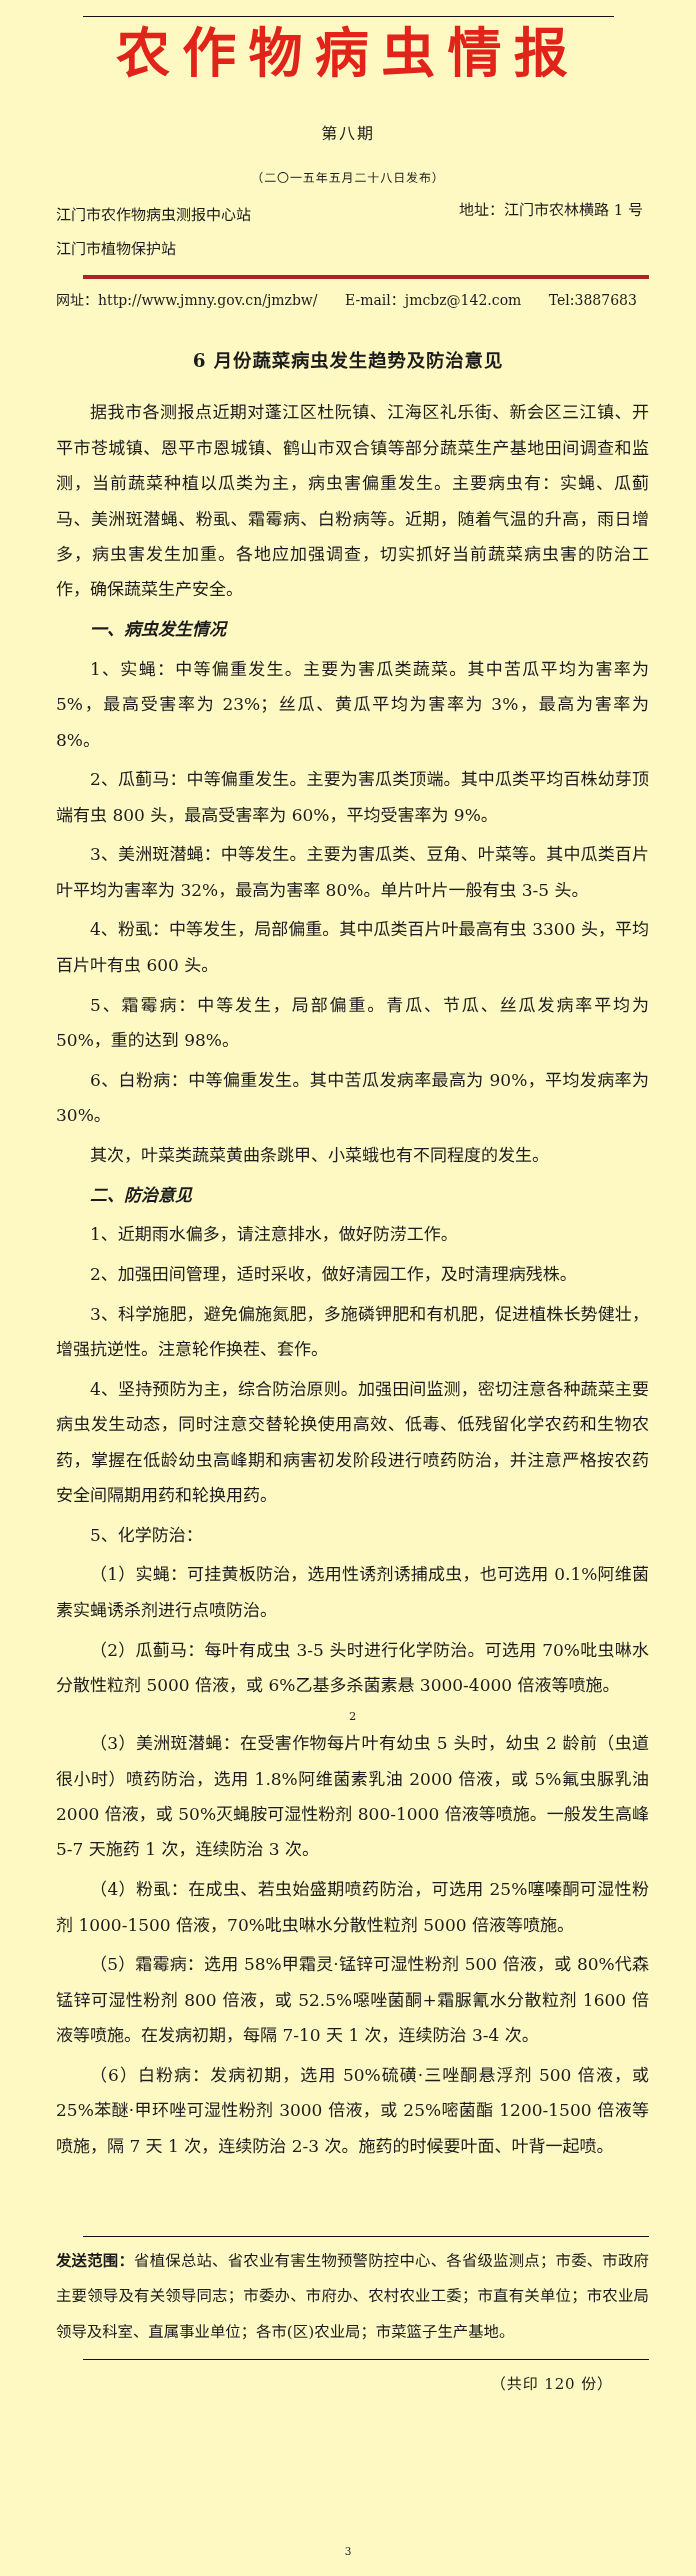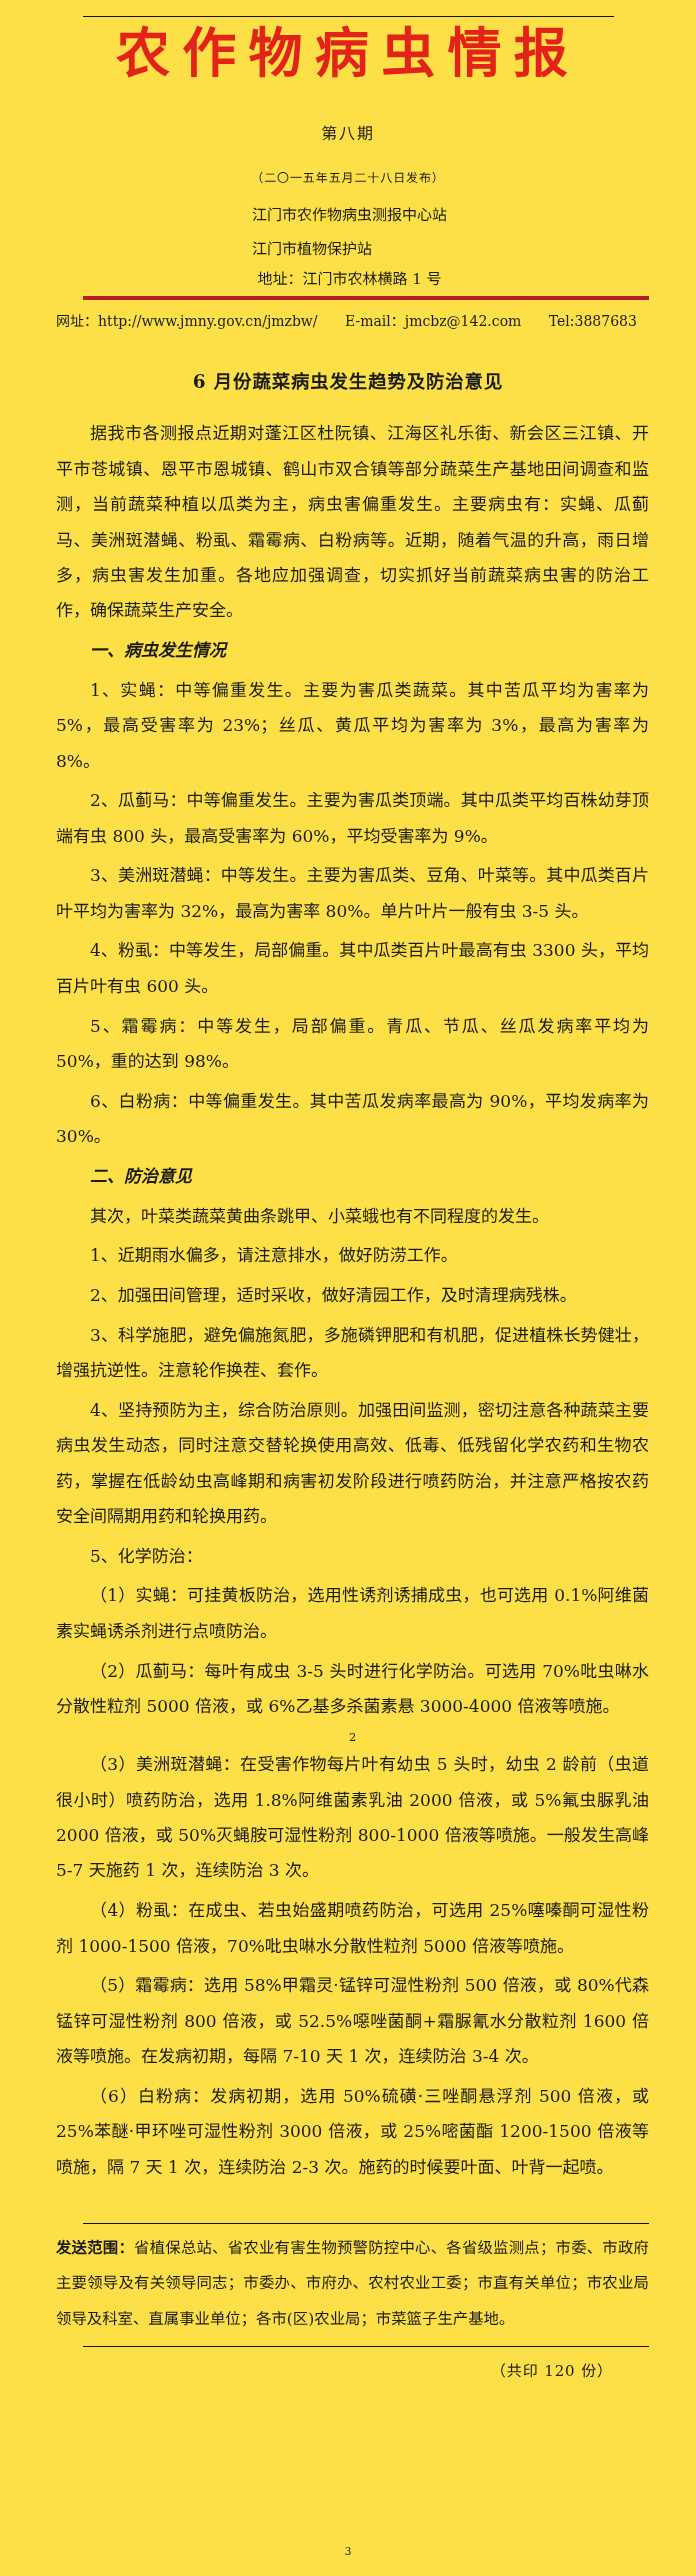--- a/index.html
+++ b/index.html
@@ -1,33 +1,33 @@
 <!DOCTYPE html>
 <html lang="zh-CN" style="font-size:14px"><head>
 <meta charset="utf-8">
 <title>农作物病虫情报</title>
 <style>
   html,body{margin:0;padding:0;background:#ffffff;}
   .page{
-    width:696px;height:2576px;margin:0 auto;background:#fde047;
+    width:696px;height:2576px;margin:0 auto;background:#fef9c3;
     font-family:"DejaVu Serif","Liberation Serif",serif;
     color:#1c1c1c;position:relative;overflow:hidden;box-sizing:border-box;
   }
   
   .top-rule{width:531px;margin:16px auto 0;border-top:1.8px solid #111;}
   .doc-title{
     text-align:center;margin-top:5.3px;
     font-size:54px;font-weight:bold;letter-spacing:12.3px;
     line-height:1.15;white-space:nowrap;
   }
   .issue-line{text-align:center;font-size:16px;margin-top:36px;letter-spacing:1.8px;}
   .date-line{text-align:center;font-size:12px;margin-top:24px;letter-spacing:0.9px;}
   .org-row{
-    display:flex;justify-content:space-between;align-items:center;
-    padding:12.3px 53px 0 56px;font-size:15px;flex-direction:column;
+    display:flex;justify-content:space-between;align-items:flex-start;
+    padding:12.3px 53px 0 56px;font-size:15px;
   }
   .org-left div{line-height:2.3;}
   .org-right{font-size:15px;}
   .red-rule{height:3.5px;margin:8.8px 47px 0 83px;}
   .contact-line{
     padding:10.5px 35px 0 56px;font-size:14px;white-space:nowrap;
   }
   .contact-line .seg{margin-right:23px;}
   
   .article-heading{
@@ -38,21 +38,21 @@
   .para{
     font-size:17px;line-height:2.08;text-indent:2em;
     text-align:justify;margin:0 0 4.4px 0;
   }
   .para.bold{font-weight:bold;font-style:italic;}
   .pagenum{
     text-align:center;font-size:11.4px;margin:5.3px 0 1.8px 0;
     text-indent:0;line-height:1.4;
   }
   
-  .footer-box{margin-top:38px;}
+  .footer-box{margin-top:72px;}
   .footer-rule{border-top:1.8px solid #111;margin:0 47px 0 83px;}
   .footer-text{
     padding:7px 47px 8.8px 56px;font-size:15.4px;line-height:2.3;
     text-align:justify;
   }
   .footer-text .label{font-weight:bold;}
   .print-count{
     text-align:right;padding-right:83px;font-size:15px;margin-top:12.3px;
     letter-spacing:0.9px;
   }
@@ -93,22 +93,22 @@
 
   <div class="article-body">
       <p class="para">据我市各测报点近期对蓬江区杜阮镇、江海区礼乐街、新会区三江镇、开平市苍城镇、恩平市恩城镇、鹤山市双合镇等部分蔬菜生产基地田间调查和监测，当前蔬菜种植以瓜类为主，病虫害偏重发生。主要病虫有：实蝇、瓜蓟马、美洲斑潜蝇、粉虱、霜霉病、白粉病等。近期，随着气温的升高，雨日增多，病虫害发生加重。各地应加强调查，切实抓好当前蔬菜病虫害的防治工作，确保蔬菜生产安全。</p>
       <p class="para bold">一、病虫发生情况</p>
       <p class="para">1、实蝇：中等偏重发生。主要为害瓜类蔬菜。其中苦瓜平均为害率为 5%，最高受害率为 23%；丝瓜、黄瓜平均为害率为 3%，最高为害率为 8%。</p>
       <p class="para">2、瓜蓟马：中等偏重发生。主要为害瓜类顶端。其中瓜类平均百株幼芽顶端有虫 800 头，最高受害率为 60%，平均受害率为 9%。</p>
       <p class="para">3、美洲斑潜蝇：中等发生。主要为害瓜类、豆角、叶菜等。其中瓜类百片叶平均为害率为 32%，最高为害率 80%。单片叶片一般有虫 3-5 头。</p>
       <p class="para">4、粉虱：中等发生，局部偏重。其中瓜类百片叶最高有虫 3300 头，平均百片叶有虫 600 头。</p>
       <p class="para">5、霜霉病：中等发生，局部偏重。青瓜、节瓜、丝瓜发病率平均为 50%，重的达到 98%。</p>
       <p class="para">6、白粉病：中等偏重发生。其中苦瓜发病率最高为 90%，平均发病率为 30%。</p>
+      <p class="para">其次，叶菜类蔬菜黄曲条跳甲、小菜蛾也有不同程度的发生。</p>
       <p class="para bold">二、防治意见</p>
-      <p class="para">其次，叶菜类蔬菜黄曲条跳甲、小菜蛾也有不同程度的发生。</p>
       <p class="para">1、近期雨水偏多，请注意排水，做好防涝工作。</p>
       <p class="para">2、加强田间管理，适时采收，做好清园工作，及时清理病残株。</p>
       <p class="para">3、科学施肥，避免偏施氮肥，多施磷钾肥和有机肥，促进植株长势健壮，增强抗逆性。注意轮作换茬、套作。</p>
       <p class="para">4、坚持预防为主，综合防治原则。加强田间监测，密切注意各种蔬菜主要病虫发生动态，同时注意交替轮换使用高效、低毒、低残留化学农药和生物农药，掌握在低龄幼虫高峰期和病害初发阶段进行喷药防治，并注意严格按农药安全间隔期用药和轮换用药。</p>
       <p class="para">5、化学防治：</p>
       <p class="para">（1）实蝇：可挂黄板防治，选用性诱剂诱捕成虫，也可选用 0.1%阿维菌素实蝇诱杀剂进行点喷防治。</p>
       <p class="para">（2）瓜蓟马：每叶有成虫 3-5 头时进行化学防治。可选用 70%吡虫啉水分散性粒剂 5000 倍液，或 6%乙基多杀菌素悬 3000-4000 倍液等喷施。</p>
       <p class="pagenum">2</p>
       <p class="para">（3）美洲斑潜蝇：在受害作物每片叶有幼虫 5 头时，幼虫 2 龄前（虫道很小时）喷药防治，选用 1.8%阿维菌素乳油 2000 倍液，或 5%氟虫脲乳油 2000 倍液，或 50%灭蝇胺可湿性粉剂 800-1000 倍液等喷施。一般发生高峰 5-7 天施药 1 次，连续防治 3 次。</p>
       <p class="para">（4）粉虱：在成虫、若虫始盛期喷药防治，可选用 25%噻嗪酮可湿性粉剂 1000-1500 倍液，70%吡虫啉水分散性粒剂 5000 倍液等喷施。</p>

